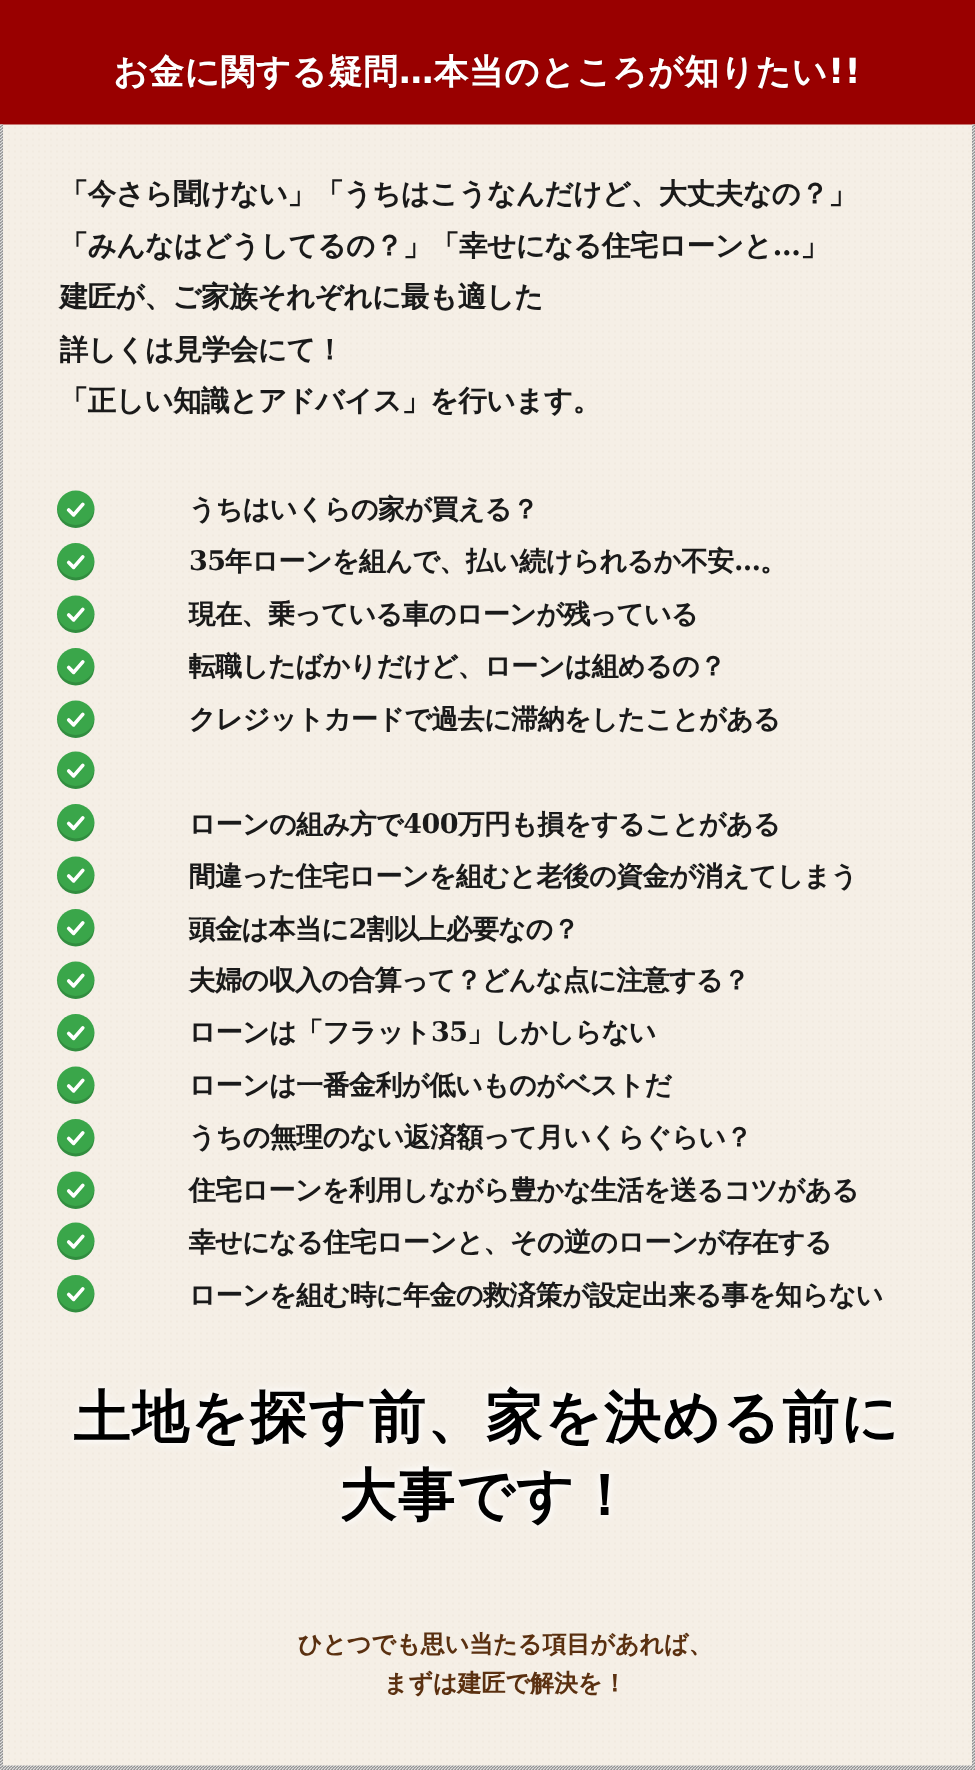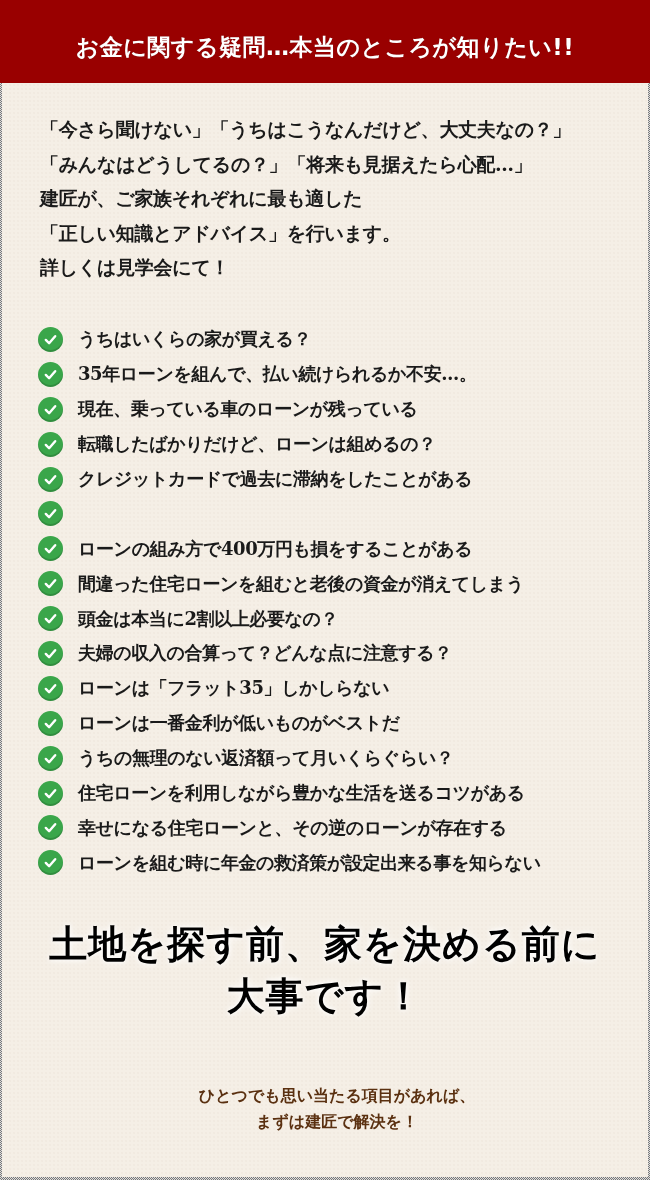--- a/index.html
+++ b/index.html
@@ -43,21 +43,21 @@
     .intro-line {
       font-weight: bold; font-size: 19px; color: #1a1a1a;
       line-height: 34.5px; white-space: nowrap; letter-spacing: -0.3px;
     }
 
     .checklist {
       position: absolute; left: 38px; top: 322px; width: 590px;
       list-style: none;
     }
     .check-item {
-      display: flex; align-items: center; height: 34.9px;
+      display: flex; align-items: center; height: 34.9px; gap: 48px;
     }
     .check-icon {
       width: 25px; height: 25px; border-radius: 50%;
       background: #3aa64a;
       box-shadow: inset 0 -2px 0 rgba(0,0,0,0.15);
       display: flex; align-items: center; justify-content: center;
       flex-shrink: 0; margin-right: 15px;
     }
     .check-icon svg { width: 15px; height: 15px; }
     .check-text {
@@ -90,24 +90,24 @@
   <h1 class="header-title">お金に関する疑問…本当のところが知りたい!!</h1>
 </div>
 
 <div class="panel"></div>
 <div class="edge-left"></div>
 <div class="edge-right"></div>
 <div class="edge-bottom"></div>
 
 <div class="intro">
   <p class="intro-line">「今さら聞けない」「うちはこうなんだけど、大丈夫なの？」</p>
-  <p class="intro-line">「みんなはどうしてるの？」「将来も見据えたら心配…」</p>
+  <p class="intro-line">「みんなはどうしてるの？」「幸せになる住宅ローンと…」</p>
   <p class="intro-line">建匠が、ご家族それぞれに最も適した</p>
+  <p class="intro-line">詳しくは見学会にて！</p>
   <p class="intro-line">「正しい知識とアドバイス」を行います。</p>
-  <p class="intro-line">詳しくは見学会にて！</p>
 </div>
 
 <ul class="checklist">
   <li class="check-item">
     <span class="check-icon">
         <svg viewBox="0 0 16 16">
           <path d="M3 8.5 L6.5 12 L13 4.5" stroke="#fff" stroke-width="2.6" fill="none" stroke-linecap="round" stroke-linejoin="round"></path>
         </svg>
       </span>
     <span class="check-text">うちはいくらの家が買える？</span>

